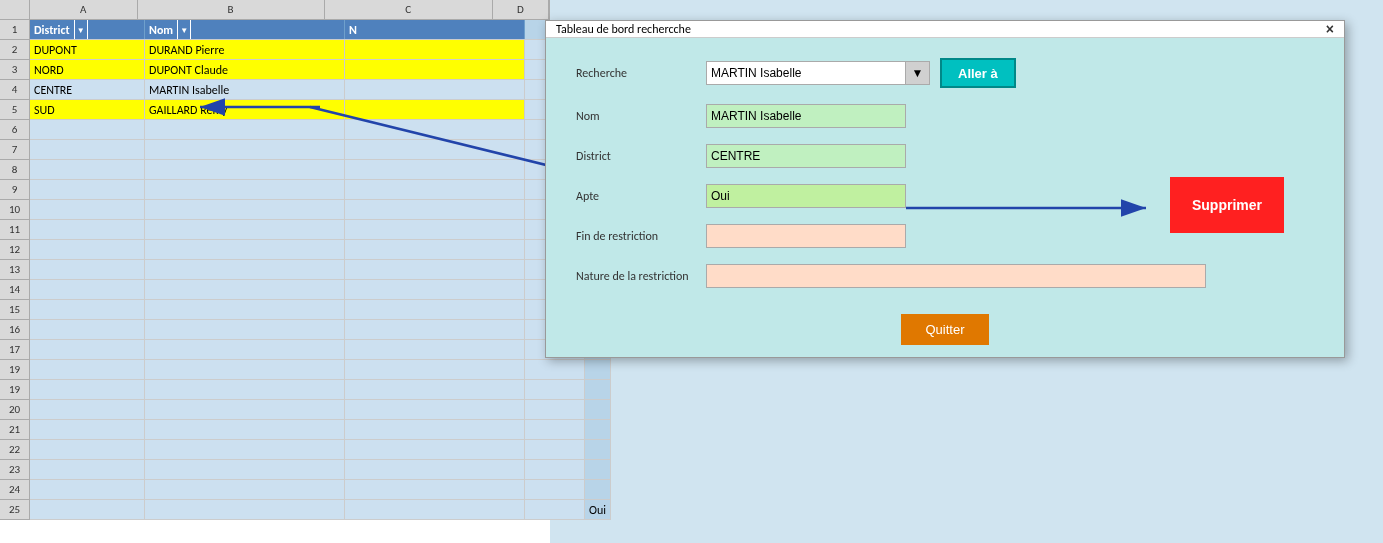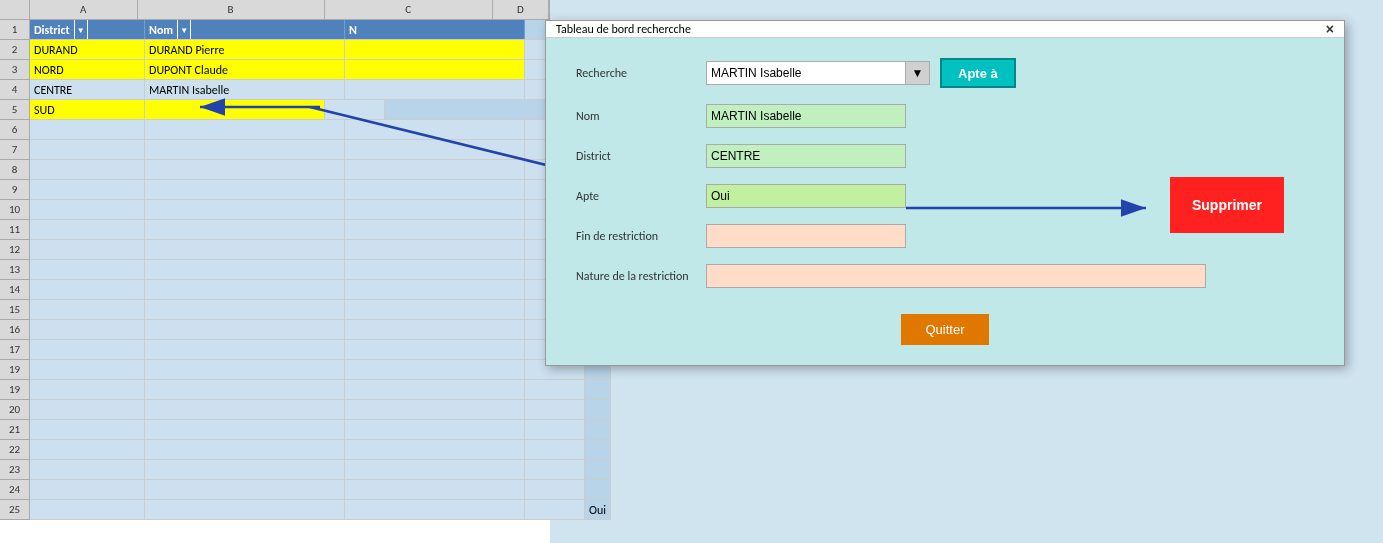--- a/index.html
+++ b/index.html
@@ -122,21 +122,21 @@
     .dialog-close {
       cursor: pointer;
       font-size: 14px;
       font-weight: bold;
       color: #333;
       background: none;
       border: none;
     }
 
     .dialog-body {
-      padding: 20px 30px 20px 30px;
+      padding: 20px 30px 12px 30px;
       position: relative;
     }
 
     .form-row {
       display: flex;
       align-items: center;
       margin-bottom: 16px;
     }
 
     .form-label {
@@ -282,21 +282,21 @@
         <div class="cell cell-b" style="background:#4f81bd; color:white; font-weight:bold; display:flex; align-items:center;">
           <span>Nom</span>
           <span style="margin-left:4px; border:1px solid white; font-size:8px; padding:0 2px;">▼</span>
         </div>
         <div class="cell" style="width:180px; background:#4f81bd; color:white; font-weight:bold;">N</div>
         <div class="cell" style="width:60px; background:#b8d4e8;"></div>
         <div class="cell" style="flex:1; background:#b8d4e8;"></div>
       </div>
 
       <div class="grid-row">
-        <div class="cell cell-a row-yellow">DURAND</div>
+        <div class="cell cell-a row-yellow">DUPONT</div>
         <div class="cell cell-b row-yellow">DURAND Pierre</div>
         <div class="cell row-yellow" style="width:180px;"></div>
         <div class="cell" style="width:60px; background:#cce0f0;"></div>
         <div class="cell" style="flex:1; background:#b8d4e8;"></div>
       </div>
 
       <div class="grid-row">
         <div class="cell cell-a row-yellow">NORD</div>
         <div class="cell cell-b row-yellow">DUPONT Claude</div>
         <div class="cell row-yellow" style="width:180px;"></div>
@@ -307,20 +307,21 @@
       <div class="grid-row">
         <div class="cell cell-a" style="background:#cce0f0;">CENTRE</div>
         <div class="cell cell-b" style="background:#cce0f0;">MARTIN Isabelle</div>
         <div class="cell" style="width:180px; background:#cce0f0;"></div>
         <div class="cell" style="width:60px; background:#cce0f0;"></div>
         <div class="cell" style="flex:1; background:#b8d4e8;"></div>
       </div>
 
       <div class="grid-row">
         <div class="cell cell-a row-yellow">SUD</div>
+        <div class="cell cell-b row-yellow">GAILLARD Rémy</div>
         <div class="cell row-yellow" style="width:180px;"></div>
         <div class="cell" style="width:60px; background:#cce0f0;"></div>
         <div class="cell" style="flex:1; background:#b8d4e8;"></div>
       </div>
 
       <div class="grid-row">
           <div class="cell cell-a" style="background:#cce0f0;"></div>
           <div class="cell cell-b" style="background:#cce0f0;"></div>
           <div class="cell" style="width:180px; background:#cce0f0;"></div>
           <div class="cell" style="width:60px; background:#cce0f0;"></div>
@@ -480,21 +481,21 @@
     <span>Tableau de bord  rechercche</span>
     <button class="dialog-close">×</button>
   </div>
   <div class="dialog-body">
 
     <div class="form-row">
       <div class="form-label">Recherche</div>
       <div class="search-input-container">
         <input type="text" class="search-dropdown" value="MARTIN Isabelle" style="width: 200px;">
         <div class="dropdown-btn">▼</div>
-        <button class="btn-aller">Apte à</button>
+        <button class="btn-aller">Aller à</button>
       </div>
     </div>
 
     <div class="form-section">
 
       <div class="form-row">
         <div class="form-label">Nom</div>
         <input type="text" class="form-input input-green" style="width: 200px;" value="MARTIN Isabelle">
       </div>
 

